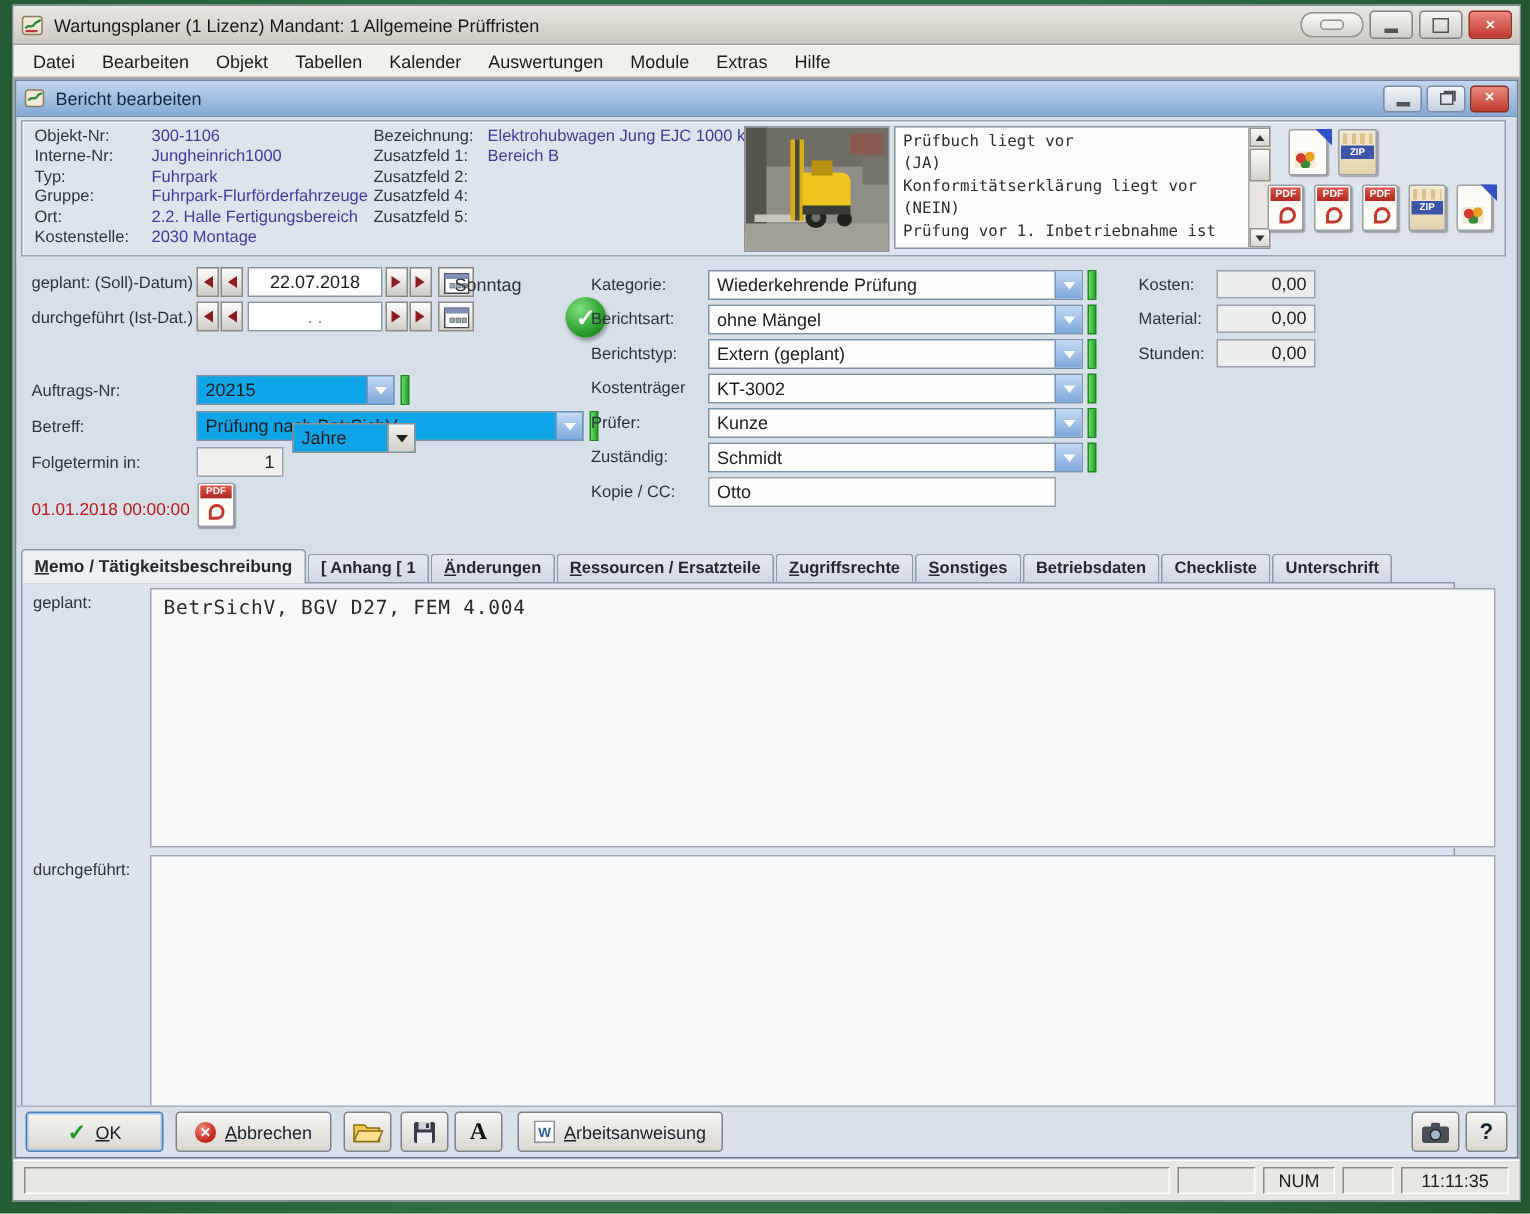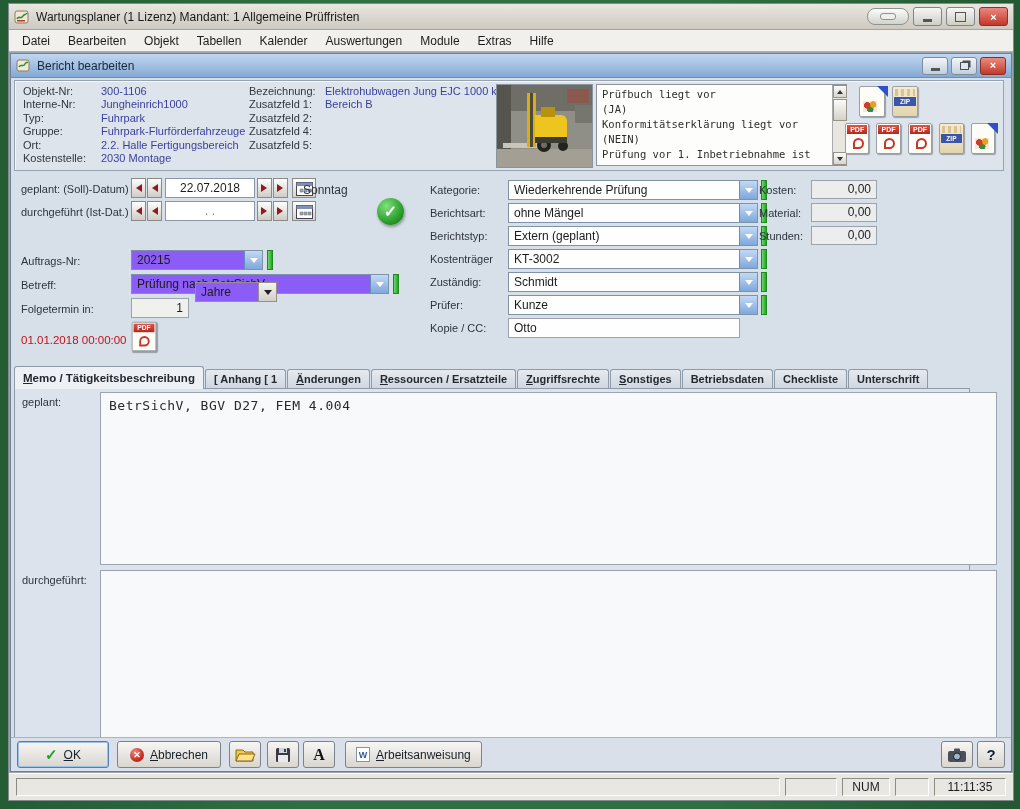--- a/index.html
+++ b/index.html
@@ -101,32 +101,32 @@
     radial-gradient(circle at 52% 76%,#3a8a3a 0 3px,transparent 3.5px),#f3e9d9;}
   .att.doc::after{content:"";position:absolute;top:-1px;right:-4px;width:0;height:0;border-top:11px solid #3050c8;border-left:11px solid transparent;}
   
   .flabel{position:absolute;color:#2e343b;white-space:nowrap;}
   .ctl-row{position:absolute;display:flex;height:20px;text-align:center;}
   .spin{width:15px;height:20px;box-sizing:border-box;background:linear-gradient(#fefefe,#cfccc5);border:1px solid #8b8b86;display:flex;align-items:center;justify-content:center;margin-right:1px;}
   .tri-l{width:0;height:0;border:4px solid transparent;border-right:6px solid #8c1b22;margin-left:-3px;}
   .tri-r{width:0;height:0;border:4px solid transparent;border-left:6px solid #8c1b22;margin-right:-3px;}
   .datebox{width:90px;height:20px;box-sizing:border-box;background:#fff;border:1px solid #8a97a6;display:flex;align-items:center;justify-content:center;font-size:12px;margin:0 2px;}
   .calbtn{width:24px;height:20px;box-sizing:border-box;background:linear-gradient(#fdfdfc,#d6d3cc);border:1px solid #8b8b86;display:flex;align-items:center;justify-content:center;margin-left:3px;}
-  .combo{position:absolute;height:20px;box-sizing:border-box;background:#8b5cf6;border:1px solid #7f93a8;display:flex;}
+  .combo{position:absolute;height:20px;box-sizing:border-box;background:#0ea5e9;border:1px solid #7f93a8;display:flex;}
   .combo .cval{flex:1;font-size:12px;line-height:18px;padding:0 5px;white-space:nowrap;overflow:hidden;}
   .xp-arrow{width:17px;background:linear-gradient(#c3d9f4,#7ea8dc);border-left:1px solid #6a8cba;display:flex;align-items:center;justify-content:center;}
   .xp-arrow i{width:0;height:0;border:4px solid transparent;border-top:5px solid #fff;margin-top:4px;}
   .classic-arrow{width:17px;background:linear-gradient(#f4f3f0,#d2cfc8);border-left:1px solid #95918a;display:flex;align-items:center;justify-content:center;}
   .classic-arrow i{width:0;height:0;border:4px solid transparent;border-top:5px solid #222;margin-top:4px;}
   .gbar{position:absolute;width:6px;height:20px;background:linear-gradient(90deg,#6ada6a,#27a327);border:1px solid #1f8a1f;box-sizing:border-box;}
   .numbox{position:absolute;height:20px;box-sizing:border-box;background:#f0f0ed;border:1px solid #9aa3ad;font-size:12px;line-height:18px;text-align:right;padding:0 5px;}
   .moneyrow{display:flex;align-items:center;height:19px;margin-bottom:4px;}
   .moneyrow .lbl{width:52px;color:#2e343b;}
   .moneyrow .mval{width:66px;height:19px;box-sizing:border-box;background:#eceeee;border:1px solid #9aa3ad;text-align:right;font-size:12px;line-height:17px;padding:0 5px;}
-  .midrows{position:absolute;left:419px;top:102px;}
+  .midrows{position:absolute;left:383px;top:102px;}
   .midrow{display:flex;align-items:center;height:20px;margin-bottom:3px;position:relative;}
   .midrow .lbl{width:78px;color:#2e343b;}
   .midrow .fld{position:relative;width:250px;height:20px;box-sizing:border-box;background:#fefefe;border:1px solid #7f93a8;display:flex;}
   .midrow .fld .cval{flex:1;font-size:12px;line-height:18px;padding:0 5px;white-space:nowrap;overflow:hidden;}
   .midrow .fld .xp-arrow{flex:0 0 17px;}
   .midrow .gb{width:6px;height:20px;background:linear-gradient(90deg,#6ada6a,#27a327);border:1px solid #1f8a1f;box-sizing:border-box;margin-left:3px;}
   .midrow.plain .fld{width:232px;border-color:#9aa3ad;}
   .check-circle{position:absolute;left:366px;top:120px;width:27px;height:27px;border-radius:50%;
     background:radial-gradient(circle at 35% 30%,#7fe07f,#2ca02c 60%,#157015);
     box-shadow:1px 2px 3px rgba(0,0,0,.35);display:flex;align-items:center;justify-content:center;
@@ -483,34 +483,34 @@
               <div class="fld">
                 <span class="cval">KT-3002</span>
                 <span class="xp-arrow">
                   <i></i>
                 </span>
               </div>
               <span class="gb"></span>
             </div>
 
             <div class="midrow dropdown">
+              <span class="lbl">Prüfer:</span>
+              <div class="fld">
+                <span class="cval">Kunze</span>
+                <span class="xp-arrow">
+                  <i></i>
+                </span>
+              </div>
+              <span class="gb"></span>
+            </div>
+
+            <div class="midrow dropdown">
               <span class="lbl">Zuständig:</span>
               <div class="fld">
                 <span class="cval">Schmidt</span>
-                <span class="xp-arrow">
-                  <i></i>
-                </span>
-              </div>
-              <span class="gb"></span>
-            </div>
-
-            <div class="midrow dropdown">
-              <span class="lbl">Prüfer:</span>
-              <div class="fld">
-                <span class="cval">Kunze</span>
                 <span class="xp-arrow">
                   <i></i>
                 </span>
               </div>
               <span class="gb"></span>
             </div>
 
             <div class="midrow plain">
               <span class="lbl">Kopie / CC:</span>
               <div class="fld">

